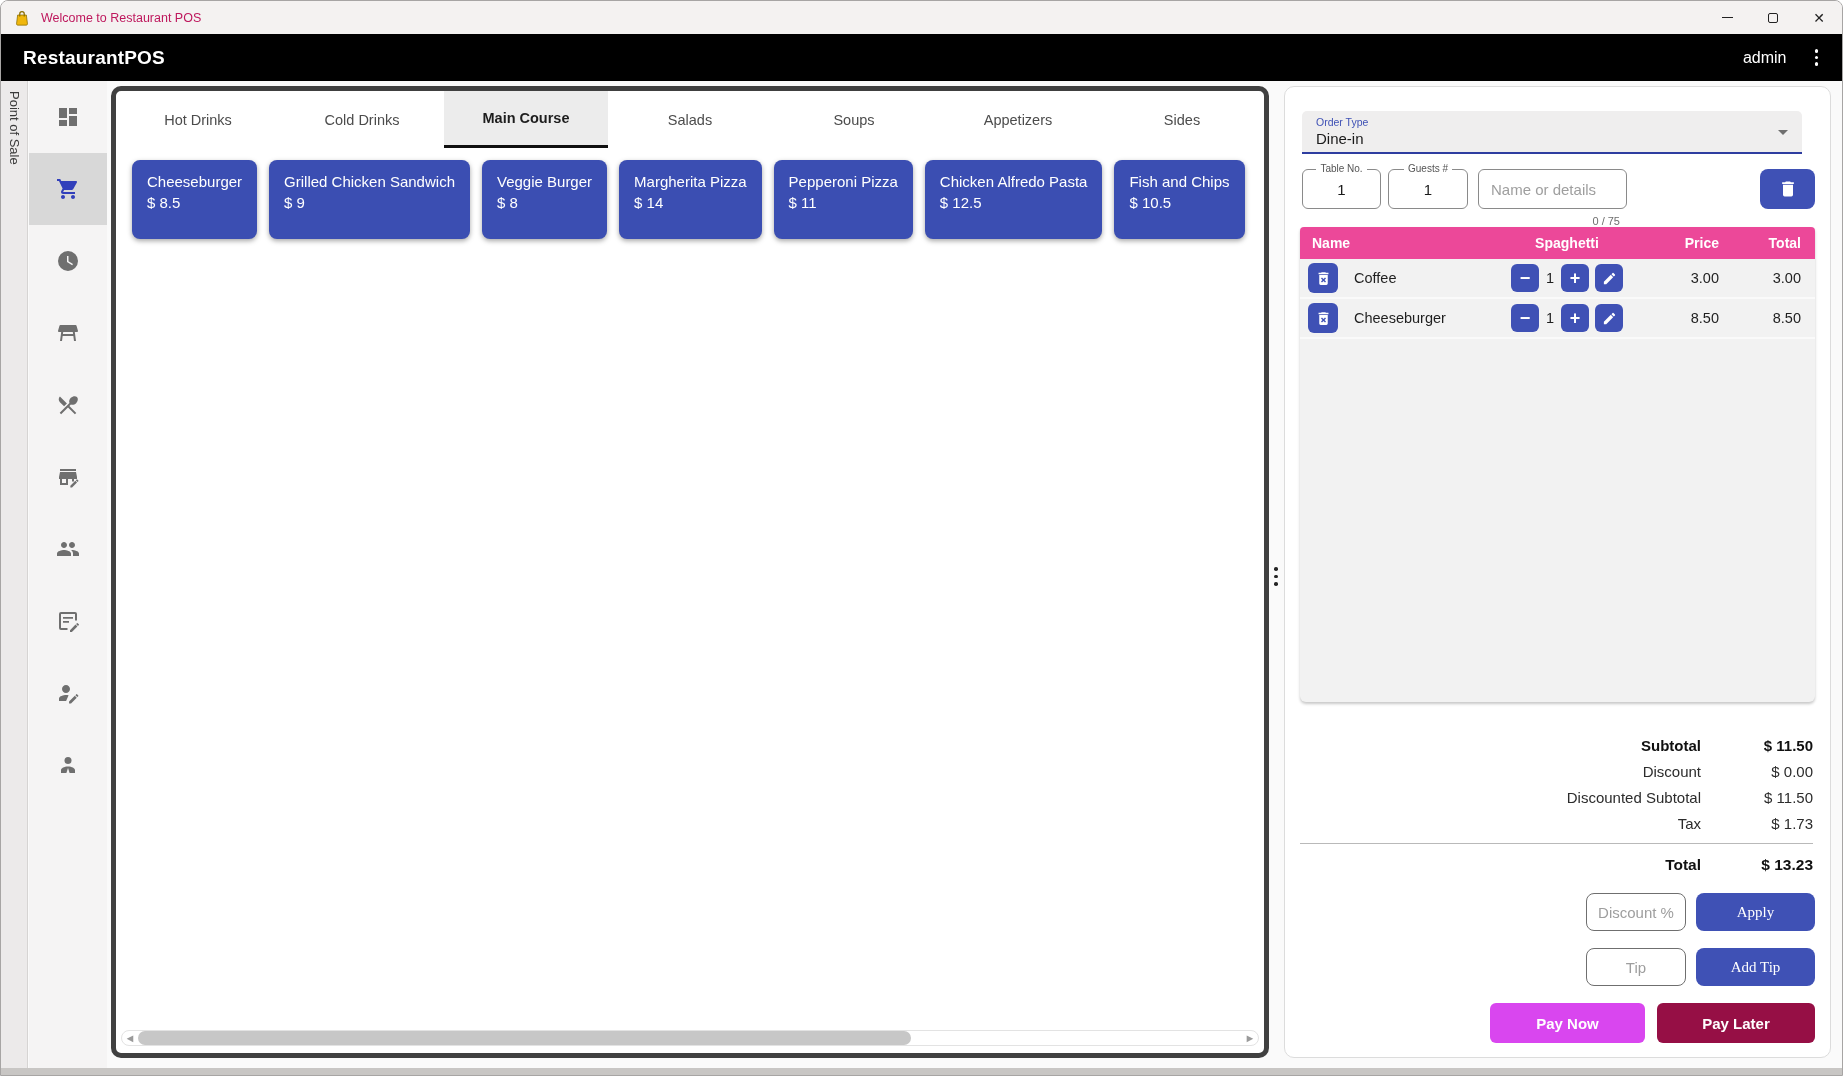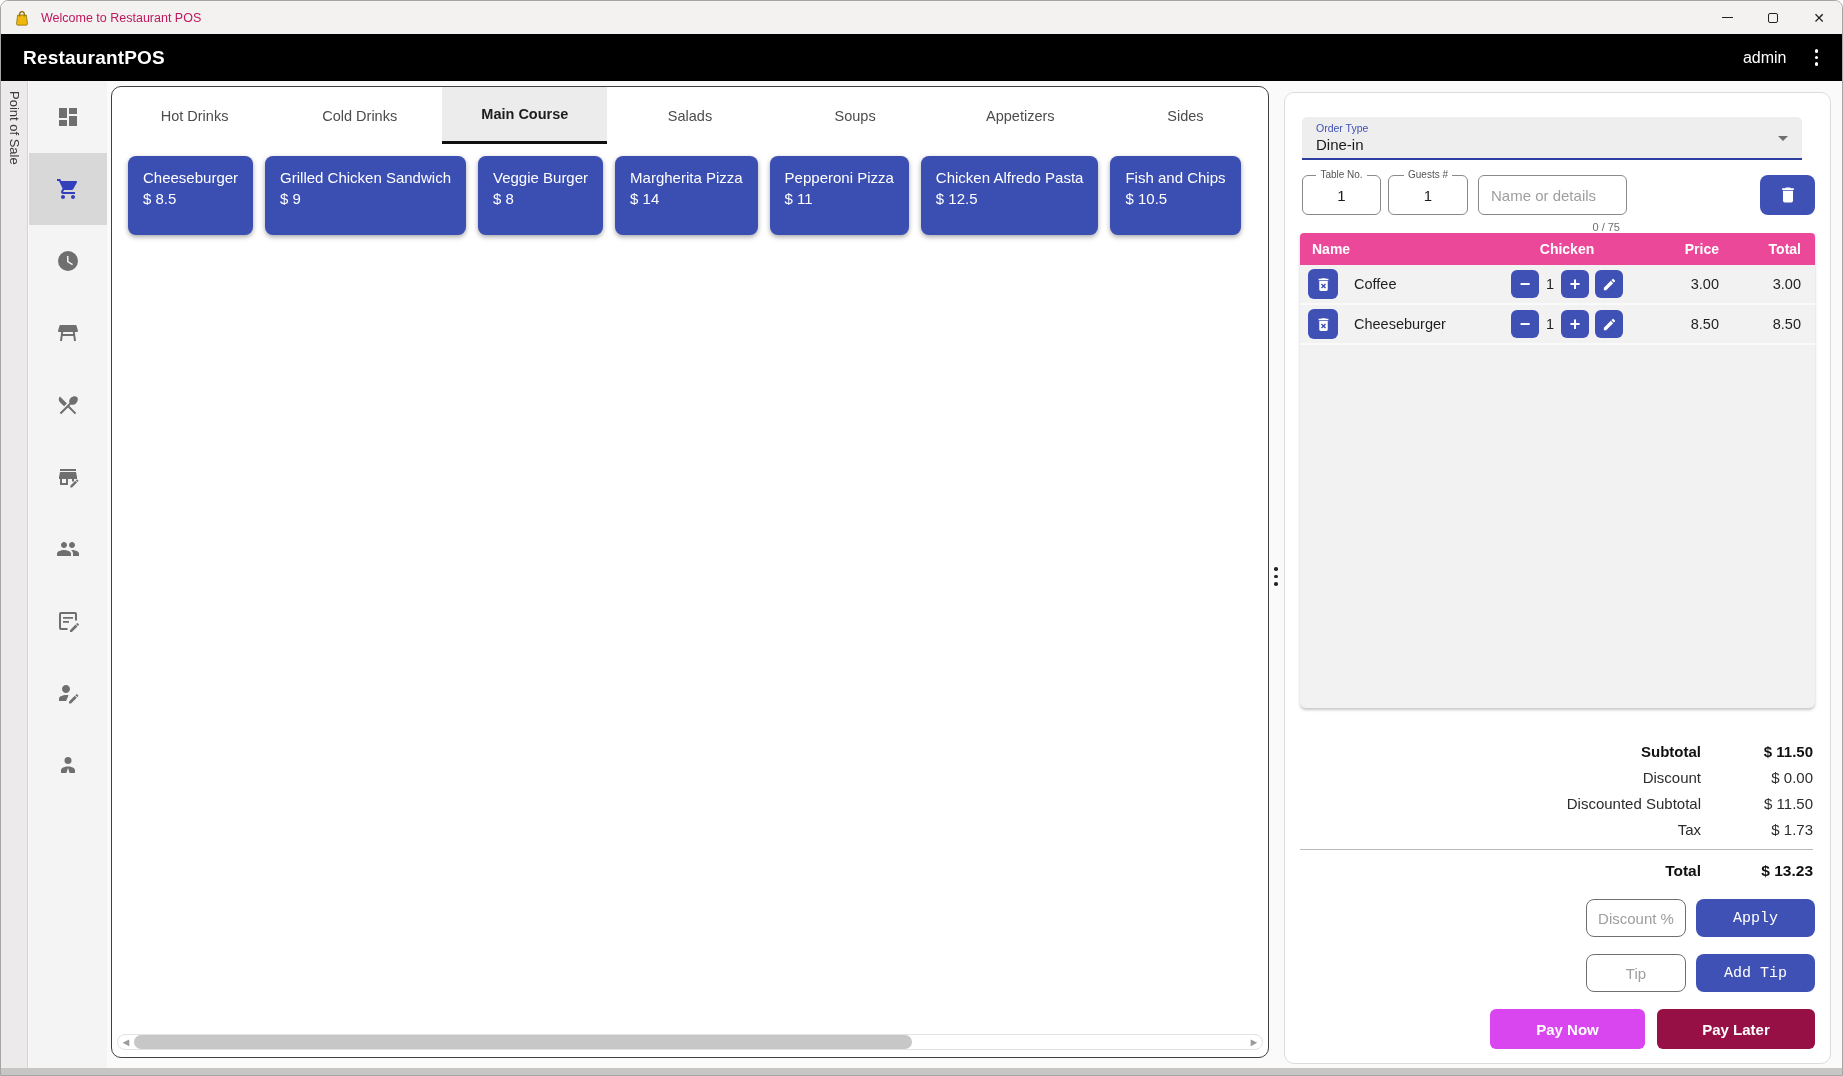--- a/index.html
+++ b/index.html
@@ -27,41 +27,41 @@
   
   .rail-strip { position:absolute; left:0; top:80px; bottom:6px; width:27px; background:#eceaea; border-right:1px solid #d6d4d3; }
   .rail-label { writing-mode:vertical-rl; text-orientation:mixed; font-size:13px; color:#3a3a3a; margin:10px 0 0 6px; white-space:nowrap; }
   .nav-col { position:absolute; left:28px; top:80px; bottom:6px; width:78px; background:#f5f4f4; }
   .nav-item { width:78px; height:72px; display:flex; align-items:center; justify-content:center; cursor:pointer; }
   .nav-item svg { width:24px; height:24px; fill:#6f6f6f; }
   .nav-item.active { background:#d8d8d8; }
   .nav-item.active svg { fill:#3240bb; }
 
   
-  .main-card { position:absolute; left:110px; top:85px; width:1158px; height:972px; background:#fff; border:1px solid #404040; border-radius:10px; }
+  .main-card { position:absolute; left:110px; top:85px; width:1158px; height:972px; background:#fff; border:5px solid #404040; border-radius:10px; }
   .tabs { display:flex; height:57px; }
   .tab { flex:1; display:flex; align-items:center; justify-content:center; font-size:14.5px; color:#4c4c4c; cursor:pointer; position:relative; }
   .tab.active { background:#ececec; color:#1d1d1d; font-weight:bold; border-bottom:3px solid #101010; }
   .cards { display:flex; flex-wrap:wrap; gap:12px; padding:12px 16px; }
   .m-card { background:#3b4eb2; border-radius:8px; color:#fff; padding:11px 15px 0 15px; height:79px; box-shadow:0 2px 5px rgba(0,0,0,.35); cursor:pointer; }
   .m-card .nm { font-size:15px; line-height:21px; white-space:nowrap; }
   .m-card .pr { font-size:15px; line-height:21px; }
 
   
   .hscroll { position:absolute; left:5px; right:5px; bottom:7px; height:16px; display:flex; align-items:center; border:1px solid #e3e3e3; border-radius:8px; background:#fff; }
   .hs-arrow { width:16px; height:14px; display:flex; align-items:center; justify-content:center; font-size:11px; color:#9a9a9a; cursor:pointer; }
   .hs-track { flex:1; position:relative; height:14px; }
   .hs-thumb { position:absolute; left:0; top:0; width:70%; height:14px; background:#c7c7c7; border-radius:7px; cursor:pointer; }
 
   
   .drag-dots { position:absolute; left:1273px; top:566px; display:flex; flex-direction:column; gap:4px; cursor:col-resize; }
   .drag-dots i { width:3.6px; height:3.6px; border-radius:50%; background:#252525; }
 
   
-  .order-panel { position:absolute; left:1283px; top:91px; width:547px; height:972px; background:#fff; border:1px solid #dcdcdc; border-radius:10px; }
+  .order-panel { position:absolute; left:1283px; top:85px; width:547px; height:972px; background:#fff; border:1px solid #dcdcdc; border-radius:10px; }
 
   .order-type { position:absolute; left:17px; top:24px; width:500px; height:43px; background:#efeeee; border-radius:5px 5px 0 0; border-bottom:2.5px solid #2e3da0; cursor:pointer; }
   .ot-label { position:absolute; left:14px; top:5px; font-size:10.5px; color:#3f51b5; }
   .ot-value { position:absolute; left:14px; top:19px; font-size:15px; color:#1a1a1a; }
   .ot-arrow { position:absolute; right:14px; top:19px; width:0; height:0; border-left:5px solid transparent; border-right:5px solid transparent; border-top:5.5px solid #6f6f6f; }
 
   .field { position:absolute; top:82px; height:40px; border:1px solid #8a8a8a; border-radius:6px; background:#fff; }
   .field .flabel { position:absolute; top:-7px; left:0; right:0; text-align:center; font-size:10px; color:#555; }
   .field .flabel span { background:#fff; padding:0 4px; }
   .field input { width:100%; height:100%; border:none; outline:none; background:transparent; text-align:center; font-size:15px; color:#1a1a1a; font-family:inherit; }
@@ -99,21 +99,21 @@
   .t-divider { border-top:1px solid #b9b9b9; margin-top:7px; }
   .t-total { display:flex; align-items:center; height:30px; margin-top:6px; font-size:15.5px; font-weight:bold; color:#111; }
   .t-total .t-label { flex:1; text-align:right; }
   .t-total .t-value { width:112px; text-align:right; }
 
   
   .act-row { position:absolute; right:15px; display:flex; align-items:center; gap:10px; }
   .row-discount { top:806px; }
   .row-tip { top:861px; }
   .plain-input { width:100px; height:38px; border:1px solid #6f6f6f; border-radius:8px; text-align:center; font-size:15px; font-family:inherit; outline:none; color:#1a1a1a; background:#fff; }
-  .btn-indigo { width:119px; height:38px; background:#3f51b5; color:#fff; border:none; border-radius:8px; font-size:15px; font-family:Liberation Mono, monospace; cursor:pointer; }
+  .btn-indigo { width:119px; height:38px; background:#3f51b5; color:#fff; border:none; border-radius:8px; font-size:15px; font-family:Liberation Serif, serif; cursor:pointer; }
   .row-pay { top:916px; gap:12px; }
   .btn-pay { height:40px; border:none; border-radius:6px; color:#fff; font-size:15px; font-weight:bold; font-family:inherit; cursor:pointer; }
   .btn-paynow { width:155px; background:#d946ef; }
   .btn-paylater { width:158px; background:#960f45; }
 
   .bottom-chrome { position:absolute; left:0; right:0; bottom:0; height:7px; background:#c8c6c4; }
 </style>
 </head>
 <body>
 
@@ -288,21 +288,21 @@
     <div class="counter">0 / 75</div>
     <button class="clear-order">
       <svg viewBox="0 0 24 24">
           <path d="M6 19a2 2 0 0 0 2 2h8a2 2 0 0 0 2-2V7H6v12zM19 4h-3.5l-1-1h-5l-1 1H5v2h14V4z"></path>
         </svg>
     </button>
 
     <div class="otable">
       <div class="ohead">
         <span class="col-name">Name</span>
-        <span class="col-qty">Chicken</span>
+        <span class="col-qty">Spaghetti</span>
         <span class="col-price">Price</span>
         <span class="col-total">Total</span>
       </div>
       <div id="order-rows">
           <div class="o-row">
             <span class="col-name">
               <button class="row-del">
                 <svg viewBox="0 0 24 24">
                   <path d="M6 19a2 2 0 0 0 2 2h8a2 2 0 0 0 2-2V7H6v12zm2.46-7.12 1.41-1.41L12 12.59l2.12-2.12 1.41 1.41L13.41 14l2.12 2.12-1.41 1.41L12 15.41l-2.12 2.12-1.41-1.41L10.59 14l-2.13-2.12zM15.5 4l-1-1h-5l-1 1H5v2h14V4z"></path>
                 </svg>

